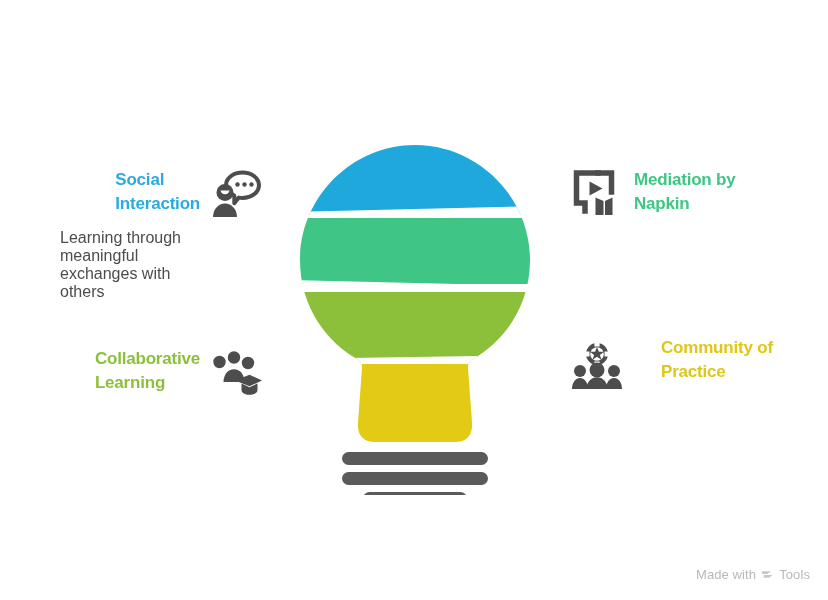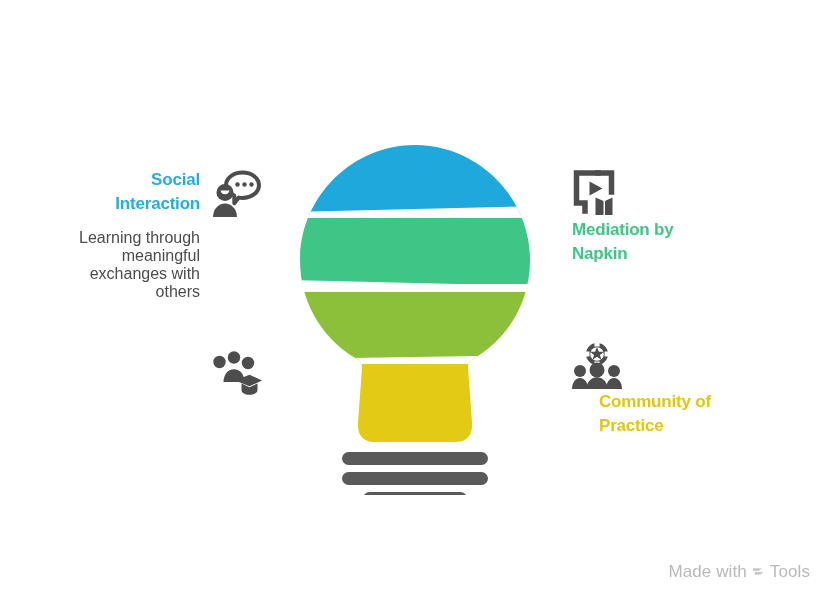--- a/index.html
+++ b/index.html
@@ -26,26 +26,24 @@
   .feature {
     position: absolute;
     display: flex;
     align-items: flex-start;
   }
 
   .feature-left {
     flex-direction: row;
   }
   .feature-left .feature-text {
-    text-align: right;
     align-items: flex-end;
   }
 
   .feature-right {
-    flex-direction: column;
   }
   .feature-right .feature-text {
     text-align: left;
     align-items: flex-start;
   }
 
   .feature-text {
     display: flex;
     flex-direction: column;
   }
@@ -98,21 +96,21 @@
   }
 
   
   #watermark {
     position: absolute;
     right: 18px;
     bottom: 18px;
     display: flex;
     align-items: center;
     gap: 5px;
-    font-size: 17px;
+    font-size: 13px;
     color: #b9b9b9;
     letter-spacing: 0.1px;
   }
   #watermark .wm-logo {
     display: inline-flex;
     align-items: center;
   }
 </style>
 </head>
 <body>
@@ -139,20 +137,24 @@
         <circle cx="13" cy="22.5" r="8.5" fill="#4D4D4D"></circle>
         <path d="M8.5 20.5 A4.6 4.6 0 0 0 17.5 20.5 Z" fill="#ffffff"></path>
 
         <path d="M1 47 C1 39.5 6.4 33.6 13 33.6 C19.6 33.6 25 39.5 25 47 Z" fill="#4D4D4D"></path>
       </svg>
     </div>
   </div>
 
   <div class="feature feature-left" id="block-collab">
     <div class="feature-text">
+      <div class="feature-title" style="color:#8CC03A">
+        <span>Collaborative</span><br>
+        <span>Learning</span>
+      </div>
     </div>
     <div class="icon-box">
       <svg width="50" height="44" viewBox="0 0 50 44">
 
         <circle cx="7.5" cy="11" r="6.2" fill="#4D4D4D"></circle>
         <circle cx="22" cy="6.5" r="6.2" fill="#4D4D4D"></circle>
         <circle cx="36" cy="12" r="6.2" fill="#4D4D4D"></circle>
 
         <path d="M11.5 31 C11.5 23.5 16 18.2 22 18.2 C28 18.2 32.5 23.5 32.5 31 Z" fill="#4D4D4D"></path>
 

